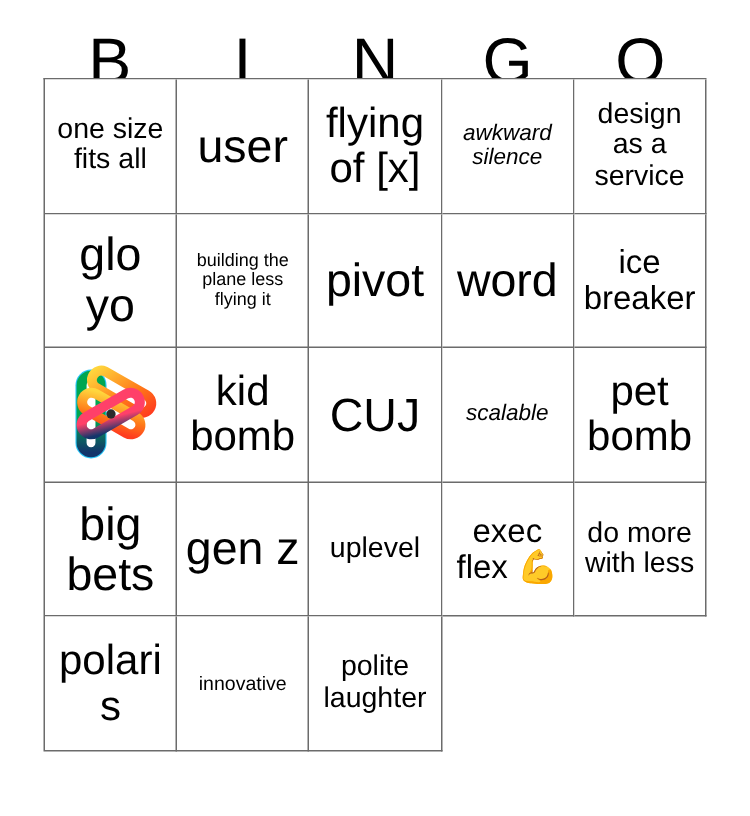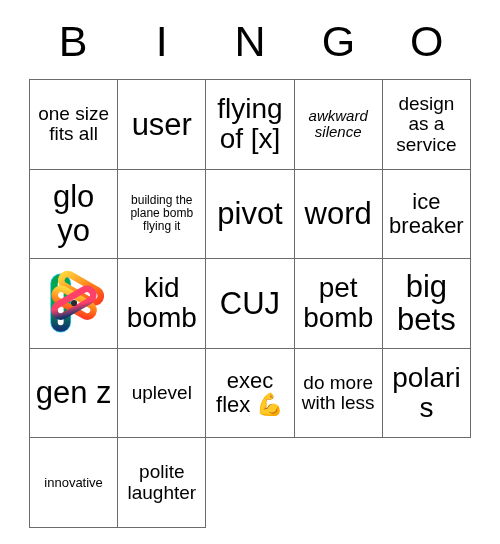--- a/index.html
+++ b/index.html
@@ -42,21 +42,21 @@
     font-weight: 400;
     letter-spacing: 0;
     color: #000;
     font-family: "Liberation Sans", sans-serif;
   }
 
   
   #grid {
     position: absolute;
     left: 29px;
-    top: 79px;
+    top: 52px;
     width: 442px;
     height: 449px;
     display: grid;
     grid-template-columns: repeat(5, 1fr);
     grid-template-rows: repeat(5, 1fr);
     border-top: 1.5px solid #6b6b6b;
     border-left: 1.5px solid #6b6b6b;
     box-sizing: border-box;
     background: #ffffff;
   }
@@ -128,21 +128,21 @@
         <span class="cell-text">awkward silence</span>
       </div>
 
     <div class="cell fs-md">
         <span class="cell-text">design as a service</span>
       </div>
     <div class="cell fs-xxl">
         <span class="cell-text">glo yo</span>
       </div>
     <div class="cell fs-xxs">
-        <span class="cell-text">building the plane bomb flying it</span>
+        <span class="cell-text">building the plane less flying it</span>
       </div>
     <div class="cell fs-xxl">
         <span class="cell-text">pivot</span>
       </div>
     <div class="cell fs-xxl">
         <span class="cell-text">word</span>
       </div>
 
     <div class="cell fs-lg">
         <span class="cell-text">ice breaker</span>
@@ -194,20 +194,23 @@
         </svg>
       </span>
     </div>
     <div class="cell fs-xl">
         <span class="cell-text">kid bomb</span>
       </div>
     <div class="cell fs-xxl">
         <span class="cell-text">CUJ</span>
       </div>
 
+    <div class="cell fs-sm">
+        <span class="cell-text">scalable</span>
+      </div>
     <div class="cell fs-xl">
         <span class="cell-text">pet bomb</span>
       </div>
     <div class="cell fs-xxl">
         <span class="cell-text">big bets</span>
       </div>
     <div class="cell fs-xxl">
         <span class="cell-text">gen z</span>
       </div>
     <div class="cell fs-md">

